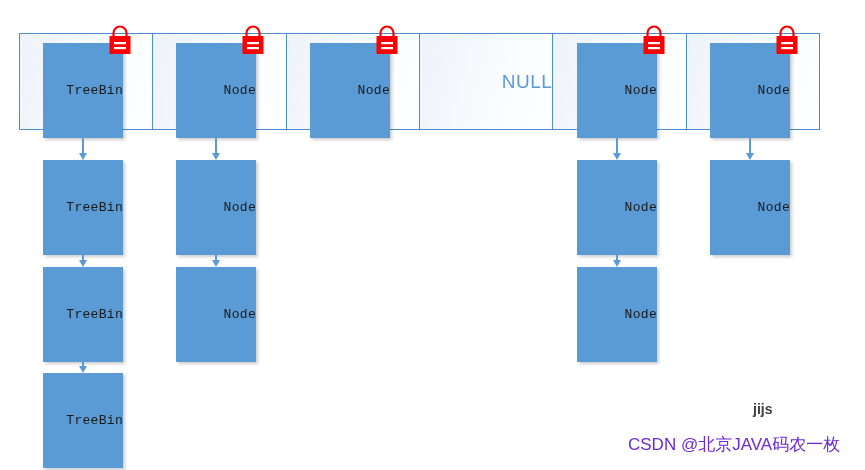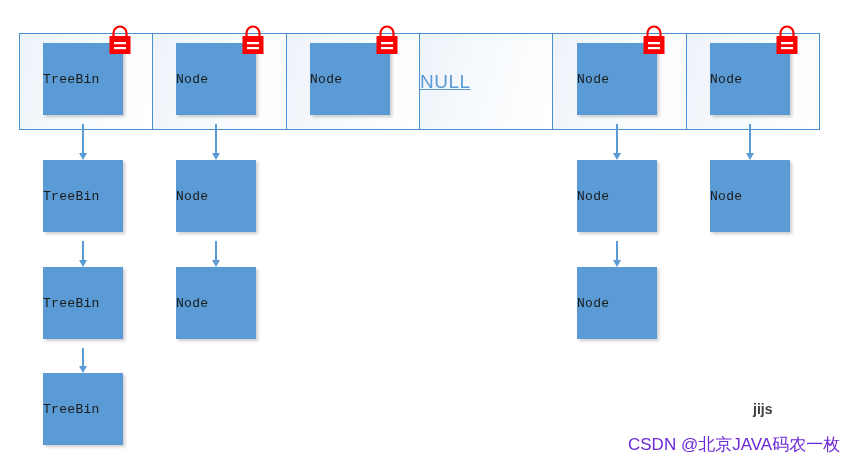--- a/index.html
+++ b/index.html
@@ -41,38 +41,37 @@
   }
   .bucket-cell:last-child {
     border-right: none;
   }
   .null-label {
     position: absolute;
     left: 0;
     right: 0;
     top: 50%;
     transform: translateY(-50%);
-    text-align: left;
+    text-align: right;
     color: #5b9bd5;
     font-size: 19px;
     font-family: "Liberation Sans", sans-serif;
     letter-spacing: 0.5px;
-    text-decoration: underline;
   }
 
   
   .node-box {
     position: absolute;
     width: 80px;
-    height: 72px;
+    height: 95px;
     background: #5b9bd5;
     box-shadow: 2px 2px 3px rgba(0,0,0,0.20);
     display: flex;
     align-items: center;
-    justify-content: flex-start;
+    justify-content: flex-end;
     box-sizing: border-box;
   }
   .node-box .node-label {
     color: #1a1a1a;
     font-family: "Liberation Mono", "DejaVu Sans Mono", monospace;
     font-size: 13px;
     letter-spacing: 0.3px;
     white-space: nowrap;
   }
 

